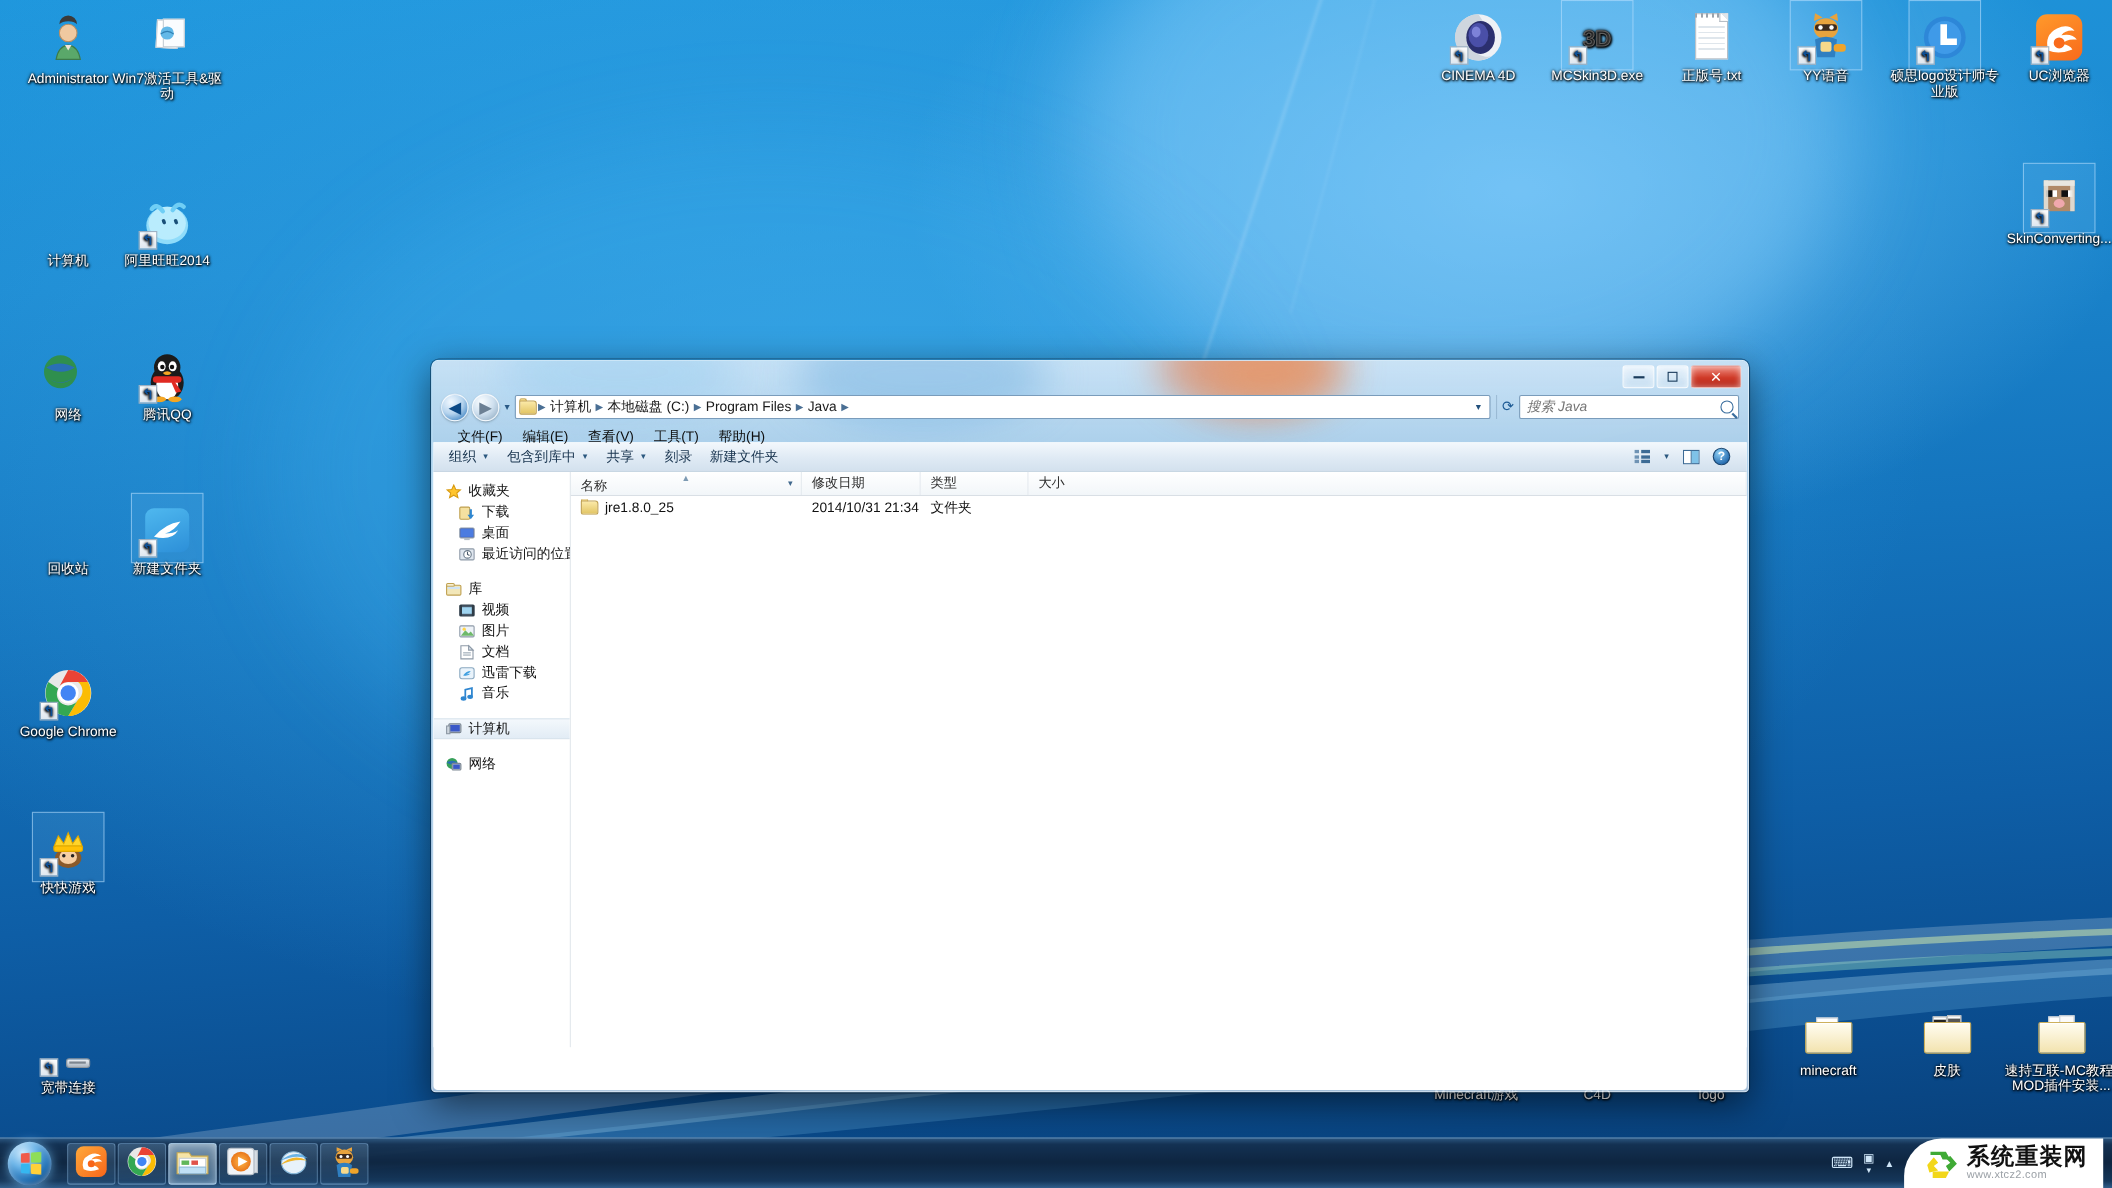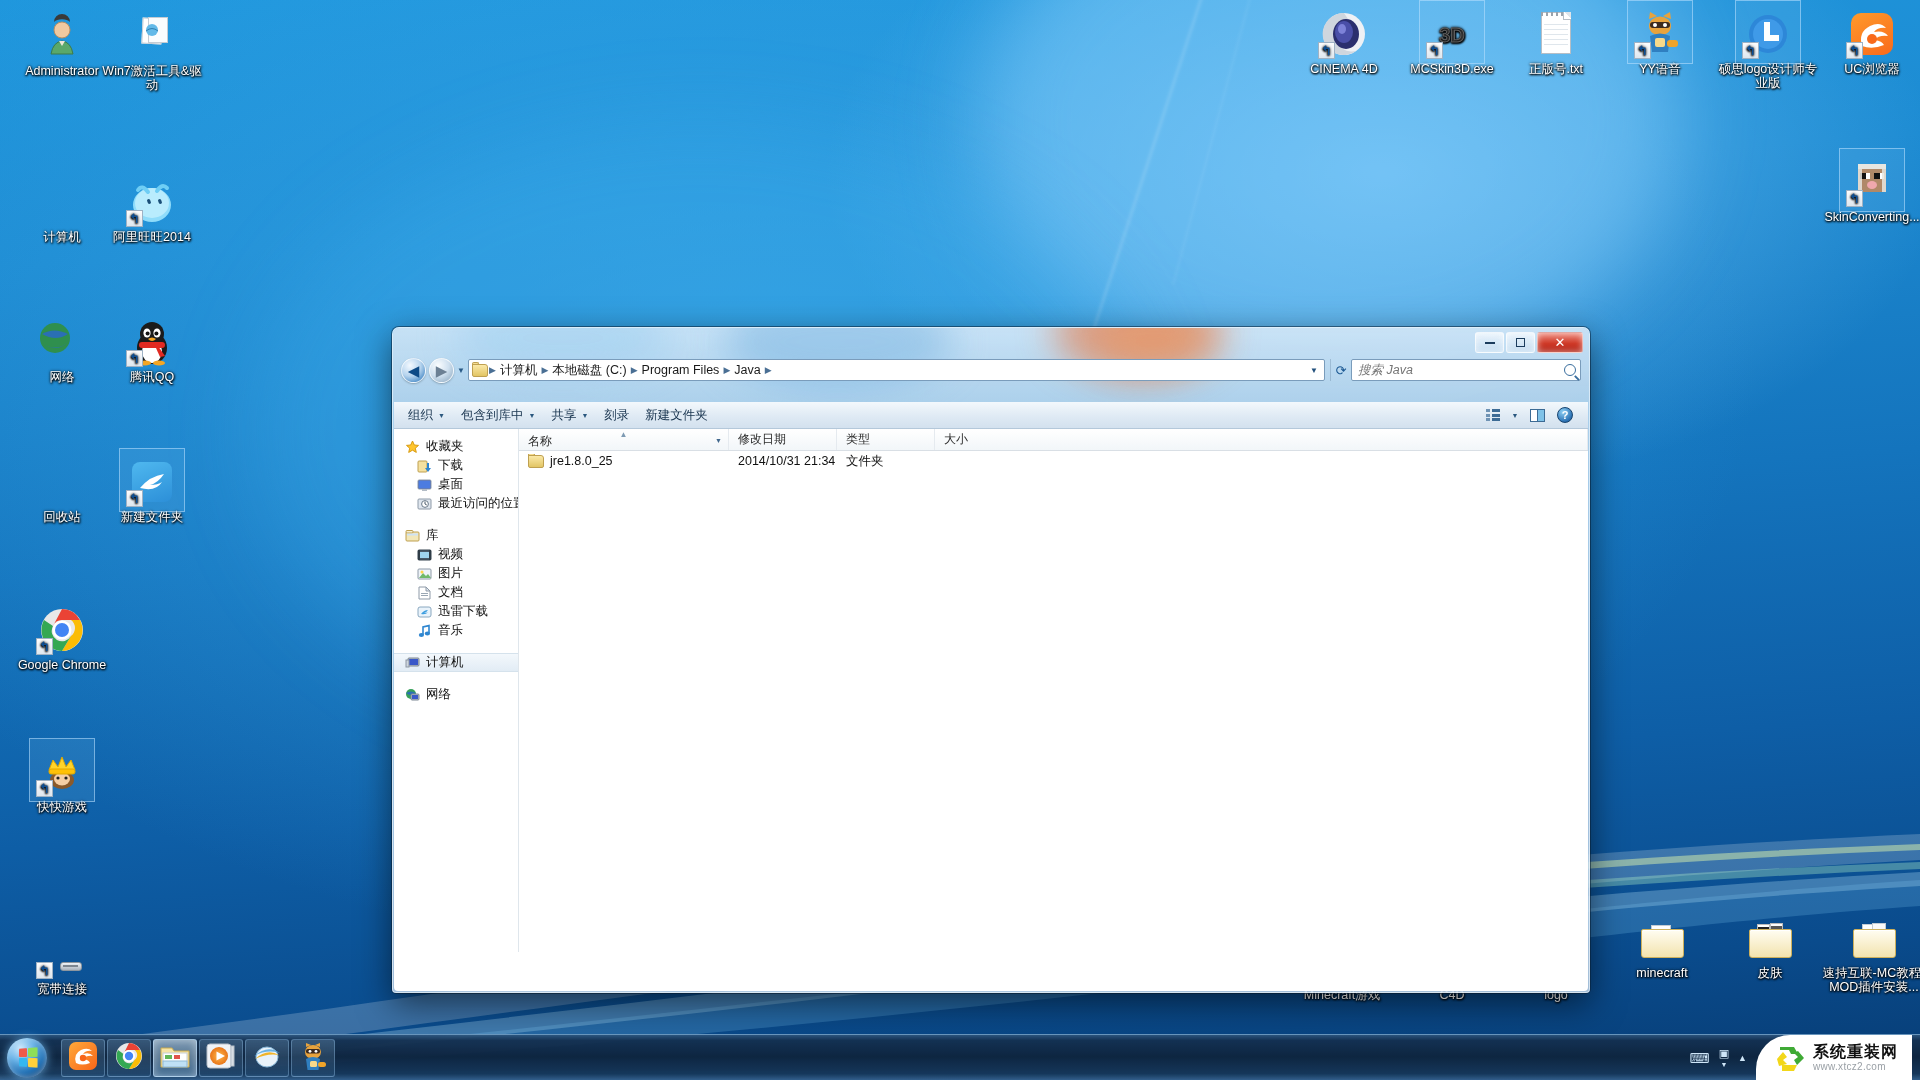--- a/index.html
+++ b/index.html
@@ -94,21 +94,21 @@
   .navbtn.dim{background:radial-gradient(circle at 35% 28%,#fafdff,#cfe0ef 48%,#9fb8cd 82%,#7e97ac);color:#6c8094;}
   .recentdd{width:14px;text-align:center;color:#2a5a86;font-size:8px;cursor:pointer;}
   .addrbox{flex:1;height:22px;background:#fff;border:1px solid #7a9cbb;border-radius:2px;
     display:flex;align-items:center;padding:0 2px 0 3px;margin-right:5px;}
   .crumb{display:flex;align-items:center;gap:3px;font-size:12.5px;color:#1a1a1a;padding:0 3px;height:18px;line-height:18px;cursor:default;}
   .sep{color:#4a6f94;font-size:9px;padding:0 1px;cursor:pointer;}
   .addrbox .spacer{flex:1;}
   .addrdd{width:16px;text-align:center;color:#22507c;font-size:8px;cursor:pointer;}
   .refresh{width:21px;height:22px;display:flex;align-items:center;justify-content:center;color:#1d5a94;font-size:13px;
     border-left:1px solid rgba(120,150,180,.45);cursor:pointer;}
-  .searchbox{width:230px;height:22px;background:#fff;border:1px solid #7a9cbb;border-radius:2px;
+  .searchbox{width:200px;height:22px;background:#fff;border:1px solid #7a9cbb;border-radius:2px;
     display:flex;align-items:center;padding:0 4px 0 6px;}
   .searchbox input{flex:1;border:none;outline:none;font-size:12.5px;font-style:italic;color:#767676;
     font-family:"Liberation Sans",sans-serif;background:transparent;}
   .mag{width:12px;height:12px;border:1.8px solid #3a6e9e;border-radius:50%;position:relative;flex:none;}
   .mag::after{content:"";position:absolute;right:-5px;bottom:-4px;width:6px;height:1.8px;background:#3a6e9e;transform:rotate(45deg);}
   .folderico{width:16px;height:13px;position:relative;flex:none;}
   .folderico .b{position:absolute;inset:0;border-radius:1px 3px 2px 2px;background:linear-gradient(#fbe9a8,#e2c564);border:1px solid #bfa050;}
   .folderico .t{position:absolute;left:0;top:-2px;width:7px;height:3px;border-radius:2px 2px 0 0;background:#f7de92;border:1px solid #bfa050;border-bottom:0;}
 
   
@@ -180,21 +180,21 @@
   .tapp{width:44px;height:38px;border-radius:3px;display:flex;align-items:center;justify-content:center;cursor:pointer;position:relative;}
   .tapp.pinned{background:linear-gradient(180deg,rgba(170,215,250,.22),rgba(90,150,200,.12));border:1px solid rgba(160,205,245,.35);}
   .tapp.active{background:linear-gradient(180deg,rgba(205,235,255,.55),rgba(130,190,235,.35));
     border:1px solid rgba(200,230,255,.7);box-shadow:inset 0 0 8px rgba(255,255,255,.45);}
   .tray{margin-left:auto;display:flex;align-items:center;gap:9px;padding-right:8px;height:100%;}
   .trayicon{color:#cfe6f8;font-size:14px;cursor:pointer;display:flex;align-items:center;}
   .watermark{height:46px;display:flex;align-items:center;gap:7px;padding:0 14px 0 18px;
     background:#fff;border-radius:34px 0 0 0;}
   .wm-logo{width:32px;height:30px;position:relative;flex:none;}
   .wm-text{line-height:1;}
-  .wm-title{font-size:16px;font-weight:bold;color:#111;letter-spacing:1px;}
+  .wm-title{font-size:21px;font-weight:bold;color:#111;letter-spacing:1px;}
   .wm-url{font-size:10px;color:#9aa0a6;letter-spacing:.3px;margin-top:2px;}
 </style>
 </head>
 <body>
 
 <div id="wallpaper">
   <div class="glow" style="left:980px;top:-140px;width:700px;height:520px;background:rgba(150,215,255,.40);"></div>
   <div class="glow" style="left:250px;top:120px;width:900px;height:620px;background:rgba(70,180,240,.22);"></div>
   <div class="ray" style="left:1150px;top:-60px;width:4px;height:420px;transform:rotate(18deg);"></div>
   <div class="ray" style="left:1215px;top:-40px;width:2px;height:330px;transform:rotate(15deg);opacity:.7;"></div>
@@ -548,20 +548,27 @@
         <span class="spacer"></span>
         <span class="addrdd">▼</span>
       </div>
       <div class="refresh">⟳</div>
       <div class="searchbox">
         <input placeholder="搜索 Java" style="">
         <span class="mag"></span>
       </div>
     </div>
 
+    <div class="menubar" id="menubar">
+        <span>文件(F)</span>
+        <span>编辑(E)</span>
+        <span>查看(V)</span>
+        <span>工具(T)</span>
+        <span>帮助(H)</span>
+      </div>
 
     <div class="shell">
       <div class="toolbar" id="toolbar">
           <div class="tbitem">
             <span>组织</span>
             <span class="caret">▼</span>
           </div>
           <div class="tbitem">
             <span>包含到库中</span>
             <span class="caret">▼</span>

